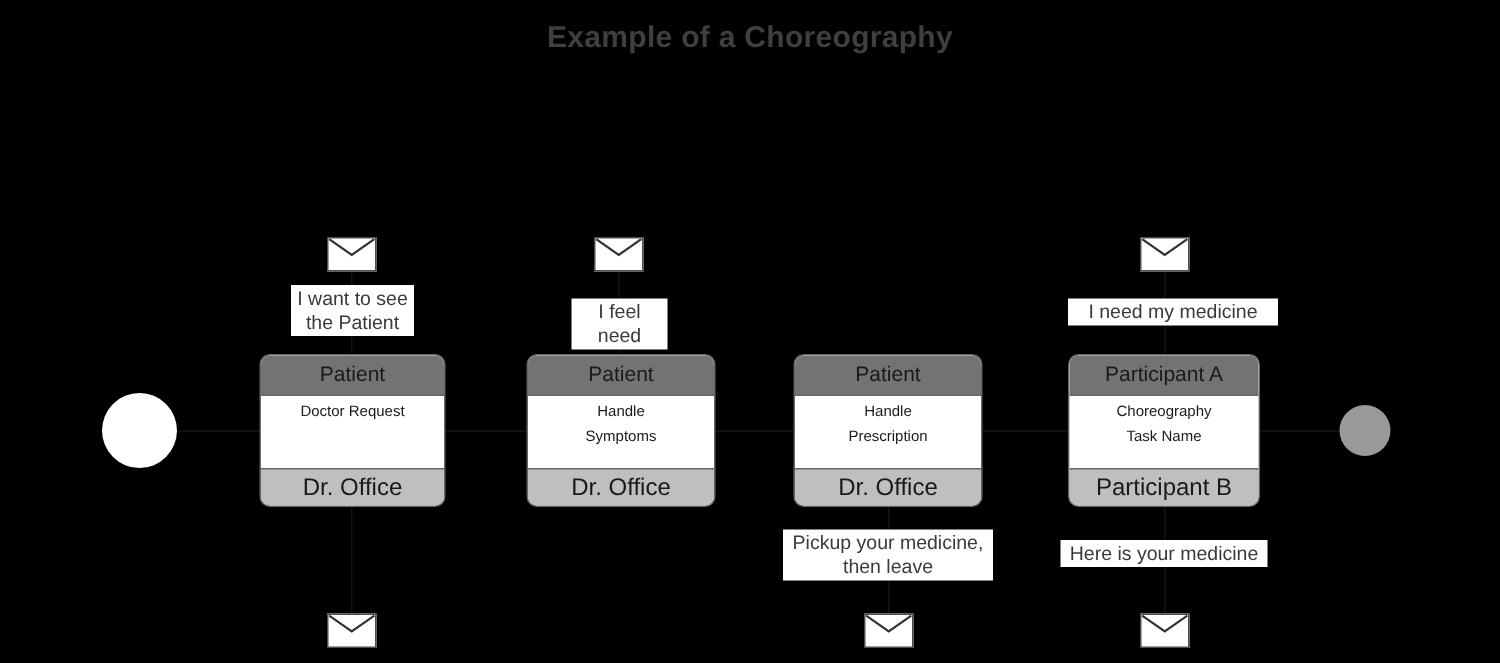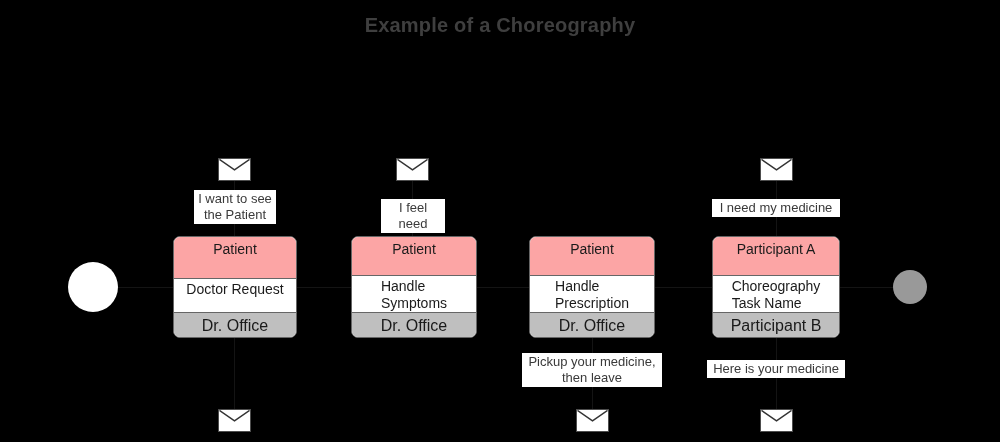--- a/index.html
+++ b/index.html
@@ -63,41 +63,42 @@
     height: 102px;
     border: 1px solid #666666;
     border-radius: 7px;
     background: #ffffff;
     box-sizing: border-box;
     display: flex;
     flex-direction: column;
     overflow: hidden;
   }
   .band-top {
-    height: 42px;
+    height: 27px;
     line-height: 25px;
     text-align: center;
     font-size: 14px;
     color: #1a1a1a;
-    background: #fca5a5;
+    background: #737373;
     border-bottom: 1px solid #666666;
     box-sizing: border-box;
     white-space: nowrap;
   }
   .band-body {
     flex: 1 1 auto;
     background: #ffffff;
     display: flex;
     align-items: flex-start;
     justify-content: center;
     padding-top: 2px;
     box-sizing: border-box;
   }
   .band-body-text {
-    font-size: 14px;
+    text-align: center;
+    font-size: 10px;
     line-height: 17px;
     color: #1a1a1a;
     white-space: pre-line;
   }
   .band-bottom {
     height: 25px;
     line-height: 25px;
     text-align: center;
     font-size: 16px;
     color: #1a1a1a;
@@ -186,21 +187,21 @@
   </div>
   <div class="envelope" style="left:760px; top:158px;">
     <svg viewBox="0 0 33 23" preserveAspectRatio="none">
       <polyline points="0.5,0.5 16.5,12 32.5,0.5" fill="none" stroke="#333333" stroke-width="1.6"></polyline>
     </svg>
   </div>
 
   <div class="msg-label" style="left:194px; top:190px; width:82px;">I want to see
 the Patient</div>
   <div class="msg-label" style="left:381px; top:199px; width:64px;">I feel need</div>
-  <div class="msg-label" style="left:712px; top:199px; width:128px;">I need my medicine</div>
+  <div class="msg-label" style="left:712px; top:199px; width:140px;">I need my medicine</div>
 
   <div class="choreo-task task-1">
     <div class="band-top">Patient</div>
     <div class="band-body">
       <span class="band-body-text">Doctor Request</span>
     </div>
     <div class="band-bottom">Dr. Office</div>
   </div>
 
   <div class="choreo-task task-2">

